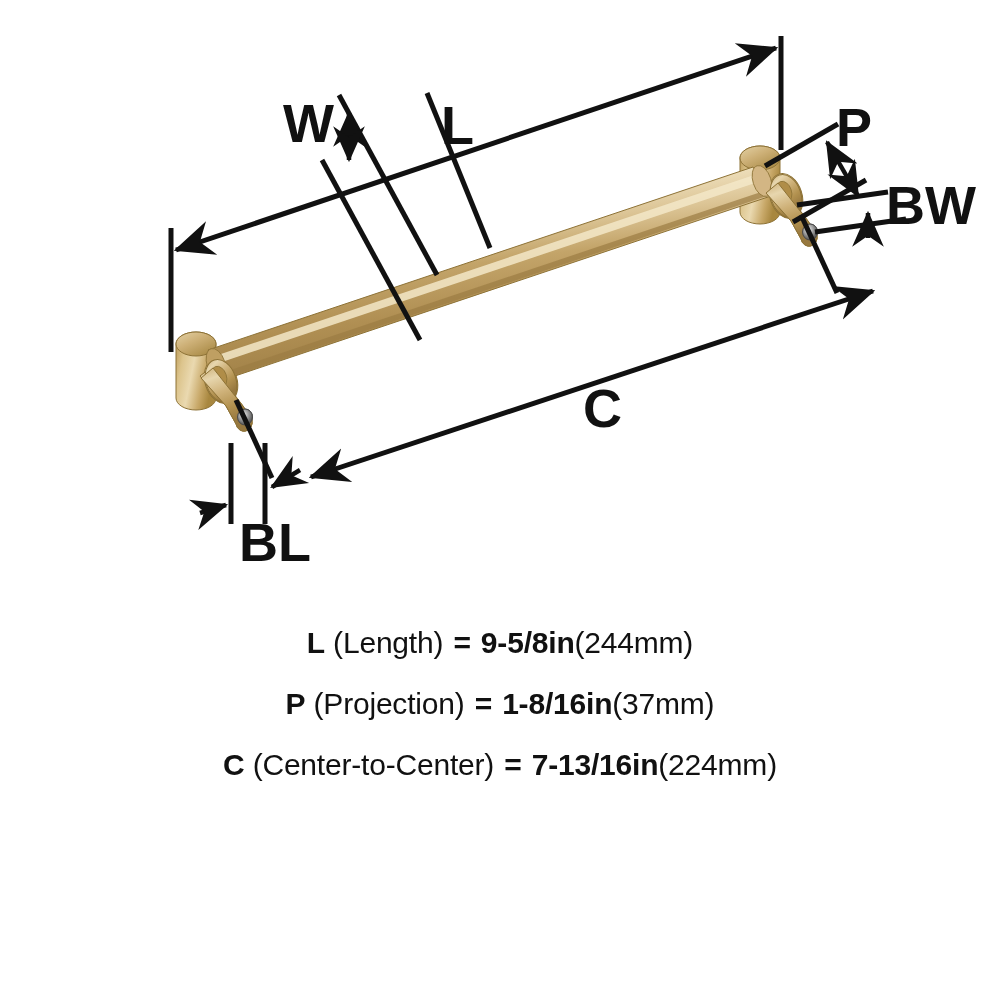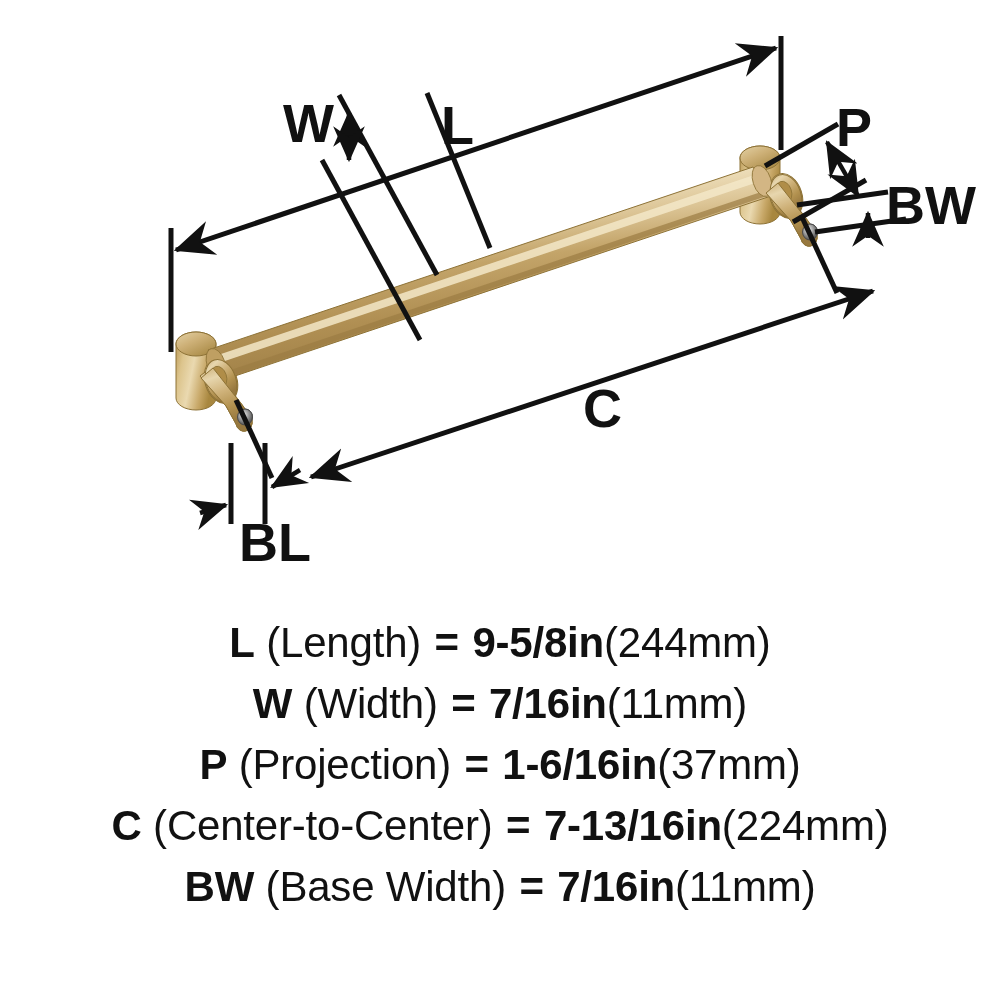--- a/index.html
+++ b/index.html
@@ -24,21 +24,21 @@
 
   
   #legend{
     position:absolute;left:0;top:612px;width:1000px;
     text-align:center;
   }
   .legend-row{
     height:61px;
     line-height:61px;
     white-space:nowrap;
-    font-size:42px;
+    font-size:30px;
     letter-spacing:-0.2px;
   }
   .legend-row .code{font-weight:bold;}
   .legend-row .name{font-weight:normal;}
   .legend-row .eq{font-weight:bold;padding:0 2px;}
   .legend-row .val{font-weight:bold;}
   .legend-row .metric{font-weight:normal;}
 </style>
 </head>
 <body>
@@ -227,31 +227,25 @@
       <text class="dimlabel" x="239" y="561" font-size="54">BL</text>
     </svg>
   </div>
 
   <div id="legend">
 
     <div class="legend-row">
       <span class="code">L</span><span class="name"> (Length) </span><span class="eq">=</span><span class="val"> 9-5/8in</span><span class="metric">(244mm)</span>
     </div>
 
+
     <div class="legend-row">
-      <span class="code">W</span><span class="name"> (Width) </span><span class="eq">=</span><span class="val"> 7/16in</span><span class="metric">(11mm)</span>
-    </div>
-
-    <div class="legend-row">
-      <span class="code">P</span><span class="name"> (Projection) </span><span class="eq">=</span><span class="val"> 1-6/16in</span><span class="metric">(37mm)</span>
+      <span class="code">P</span><span class="name"> (Projection) </span><span class="eq">=</span><span class="val"> 1-8/16in</span><span class="metric">(37mm)</span>
     </div>
 
     <div class="legend-row">
       <span class="code">C</span><span class="name"> (Center-to-Center) </span><span class="eq">=</span><span class="val"> 7-13/16in</span><span class="metric">(224mm)</span>
     </div>
 
 
-    <div class="legend-row">
-      <span class="code">BW</span><span class="name"> (Base Width) </span><span class="eq">=</span><span class="val"> 7/16in</span><span class="metric">(11mm)</span>
-    </div>
 
   </div>
 </div>
 
 </body></html>

